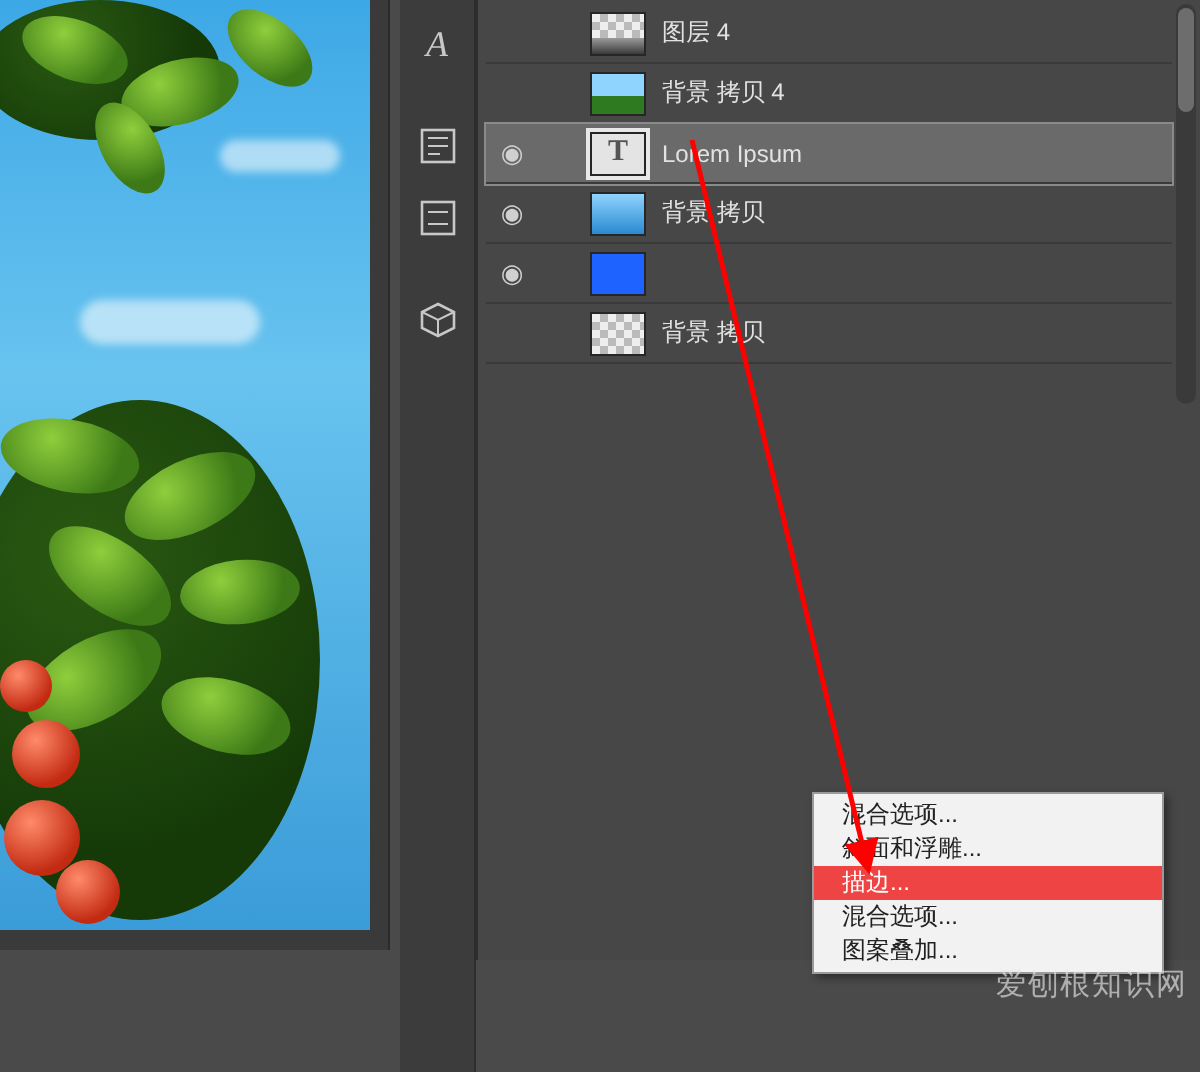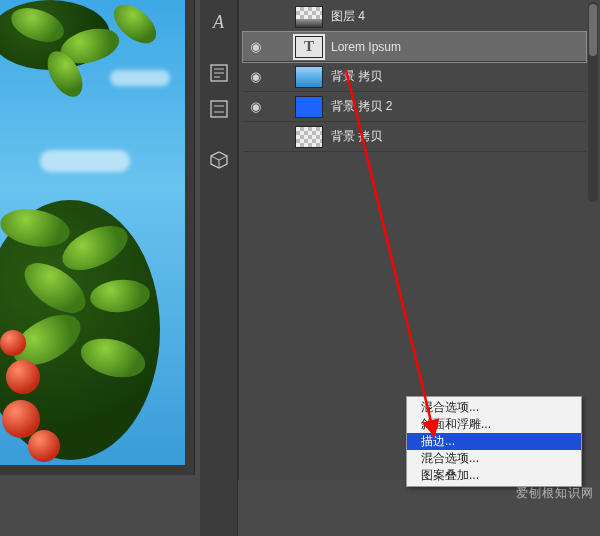--- a/index.html
+++ b/index.html
@@ -151,36 +151,36 @@
   }
   .ctxitem {
     height: 17px;
     line-height: 17px;
     padding: 0 14px;
     font-size: 12px;
     cursor: default;
     white-space: nowrap;
   }
   .ctxitem.hl {
-    background: #1d4ed8;
+    background: #ef4444;
     color: #fff;
   }
 
   
   .arrow-svg {
     position:absolute; left:0; top:0;
     width:600px; height:536px;
     pointer-events:none;
   }
 
   .watermark {
     position:absolute;
     right: 6px; bottom: 34px;
     color: rgba(230,230,230,0.65);
-    font-size: 12px;
+    font-size: 15px;
     letter-spacing: 1px;
     pointer-events:none;
   }
 </style>
 </head>
 <body>
 
 <div class="canvas-wrap">
   <div class="canvas">
     <div class="sky-cloud" style="left:40px; top:150px; width:90px; height:22px;"></div>
@@ -243,20 +243,28 @@
 
     <div class="layer-row">
       <div class="vis"></div>
       <div class="lockcol"></div>
       <div class="thumb-wrap thumb-checker">
         <div class="thumb-mask-bar"></div>
       </div>
       <div class="layer-name">图层 4</div>
     </div>
 
+    <div class="layer-row">
+      <div class="vis"></div>
+      <div class="lockcol"></div>
+      <div class="thumb-wrap">
+        <div class="thumb-img thumb-green-strip"></div>
+      </div>
+      <div class="layer-name">背景 拷贝 4</div>
+    </div>
 
     <div class="layer-row selected">
       <div class="vis">◉</div>
       <div class="lockcol"></div>
       <div class="thumb-wrap thumb-text sel">T</div>
       <div class="layer-name">Lorem Ipsum</div>
     </div>
 
     <div class="layer-row">
       <div class="vis">◉</div>
@@ -266,21 +274,20 @@
       </div>
       <div class="layer-name">背景 拷贝</div>
     </div>
 
     <div class="layer-row">
       <div class="vis">◉</div>
       <div class="lockcol"></div>
       <div class="thumb-wrap">
         <div class="thumb-img thumb-blue"></div>
       </div>
-      <div class="layer-name">背景 拷贝 2</div>
     </div>
 
     <div class="layer-row">
       <div class="vis"></div>
       <div class="lockcol"></div>
       <div class="thumb-wrap thumb-checker"></div>
       <div class="layer-name">背景 拷贝</div>
     </div>
 
   </div>

